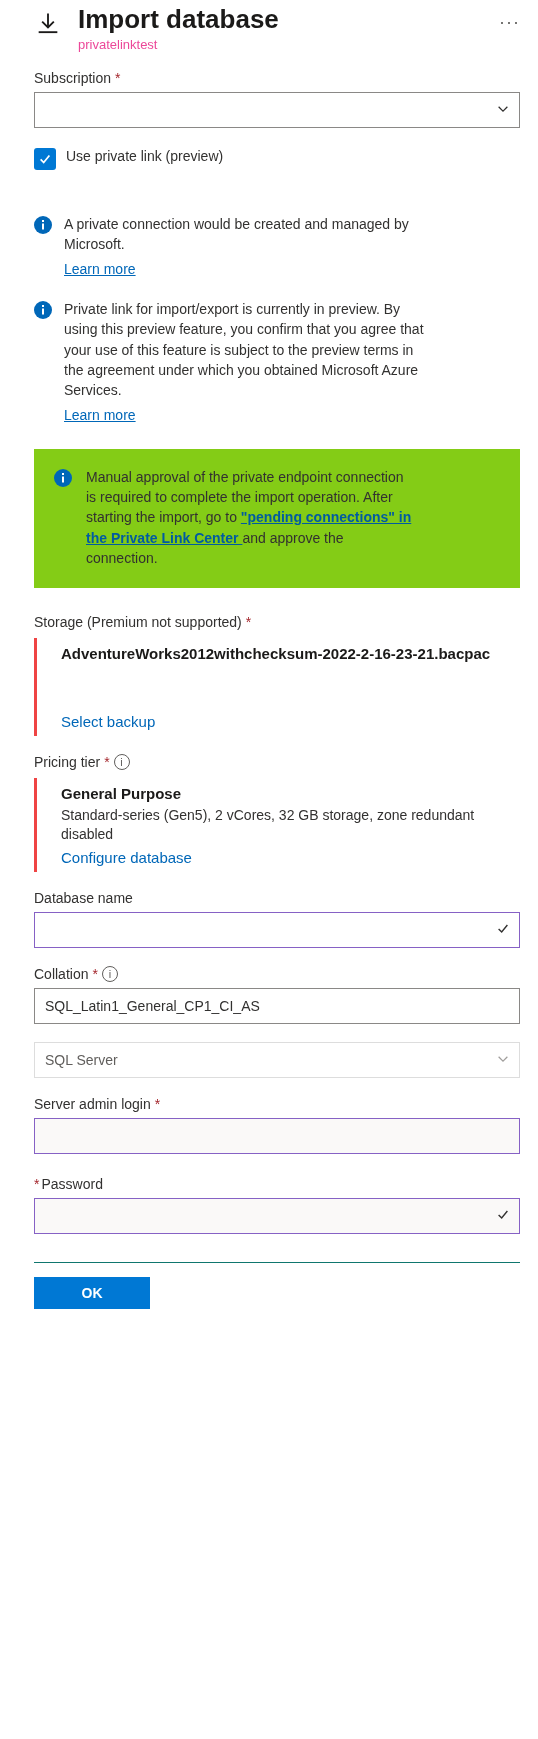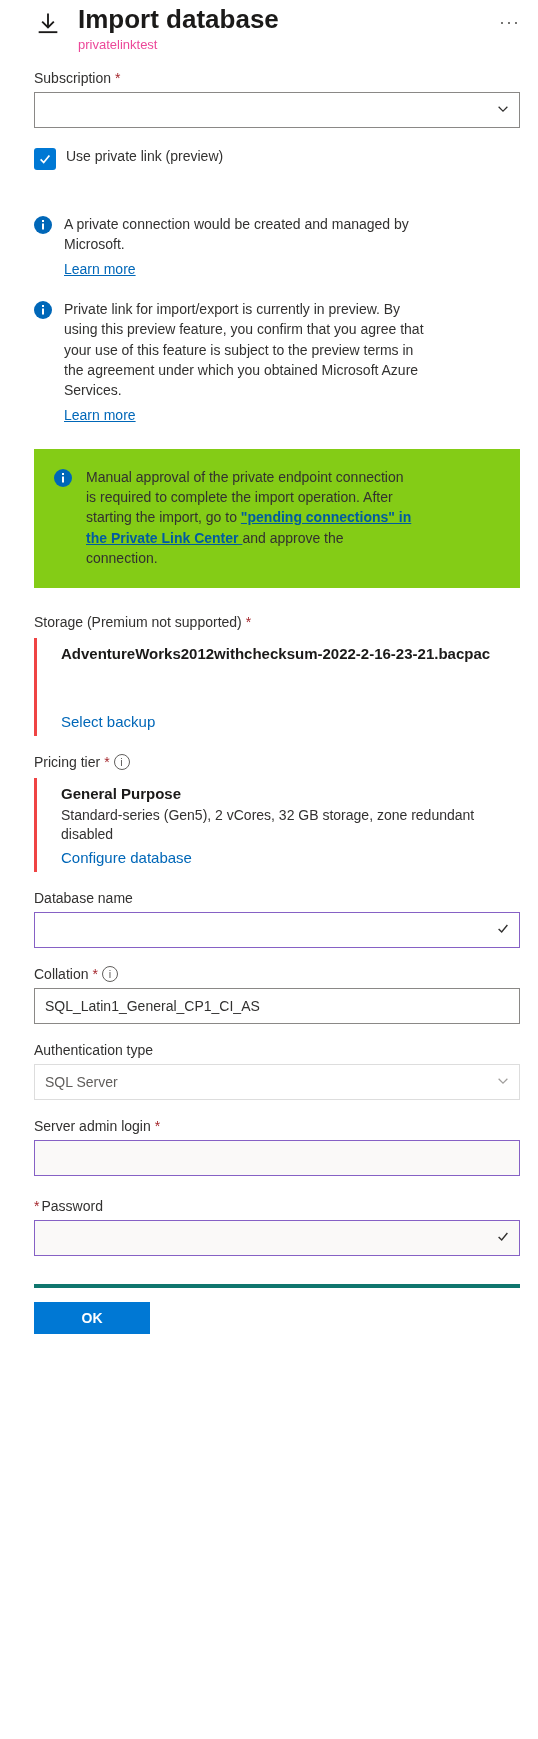--- a/index.html
+++ b/index.html
@@ -89,21 +89,21 @@
   .auth-select {
     border: 1px solid #ddd; color: #605e5c; background: #ffffff;
   }
   .auth-select-wrapper .select-chevron path { stroke: #a19f9d; }
 
   .check-right {
     position: absolute; right: 10px; top: 50%; transform: translateY(-50%);
   }
 
   .footer {
-    margin-top: 28px; padding-top: 14px; border-top: 4px solid #0f766e;
+    margin-top: 28px; padding-top: 14px; border-top: 1px solid #0f766e;
   }
   .ok-btn {
     background: #0078d4; color: #fff; border: none;
     height: 32px; width: 116px; font-size: 14px; font-weight: 600;
     cursor: pointer;
   }
 
   .inline-pwd { display: flex; align-items: baseline; gap: 2px; margin-top: 22px; margin-bottom: 6px; }
 </style>
 </head>
@@ -230,23 +230,20 @@
 <div class="field">
   <div class="field-label">
     <span>Collation</span>
     <span class="req">*</span>
     <span class="help-icon">i</span>
   </div>
   <input class="text-input" type="text" value="SQL_Latin1_General_CP1_CI_AS" style="">
 </div>
 
 <div class="field">
-  <div class="field-label">
-    <span>Authentication type</span>
-  </div>
   <div class="select-wrapper auth-select-wrapper">
     <input class="select-box auth-select" type="text" readonly="" value="SQL Server" style="">
     <span class="select-chevron">
       <svg width="14" height="14" viewBox="0 0 16 16">
           <path d="M3 6 L8 11 L13 6" stroke="#a19f9d" stroke-width="1.4" fill="none"></path>
         </svg>
     </span>
   </div>
 </div>
 

